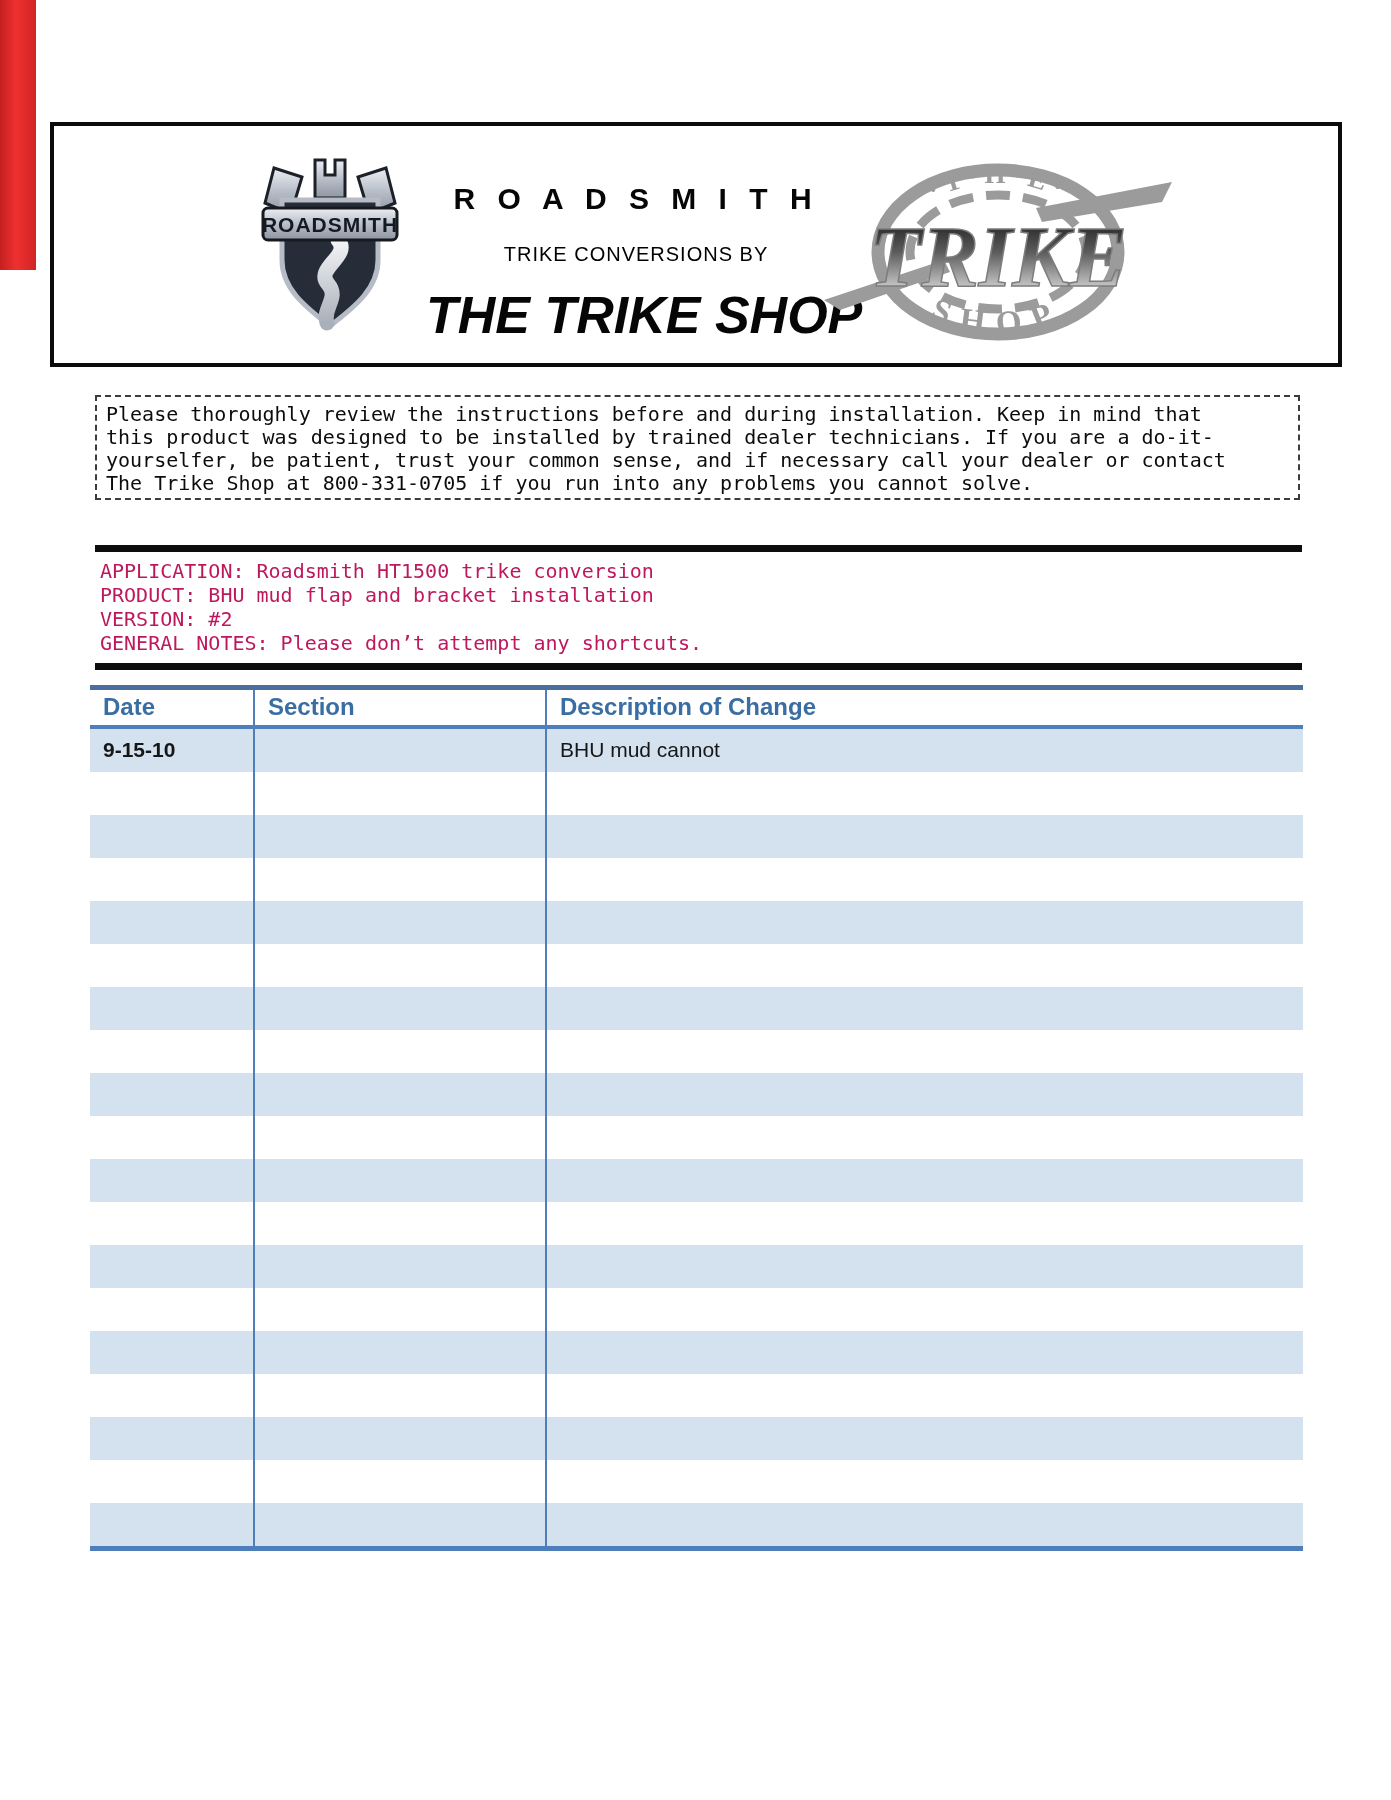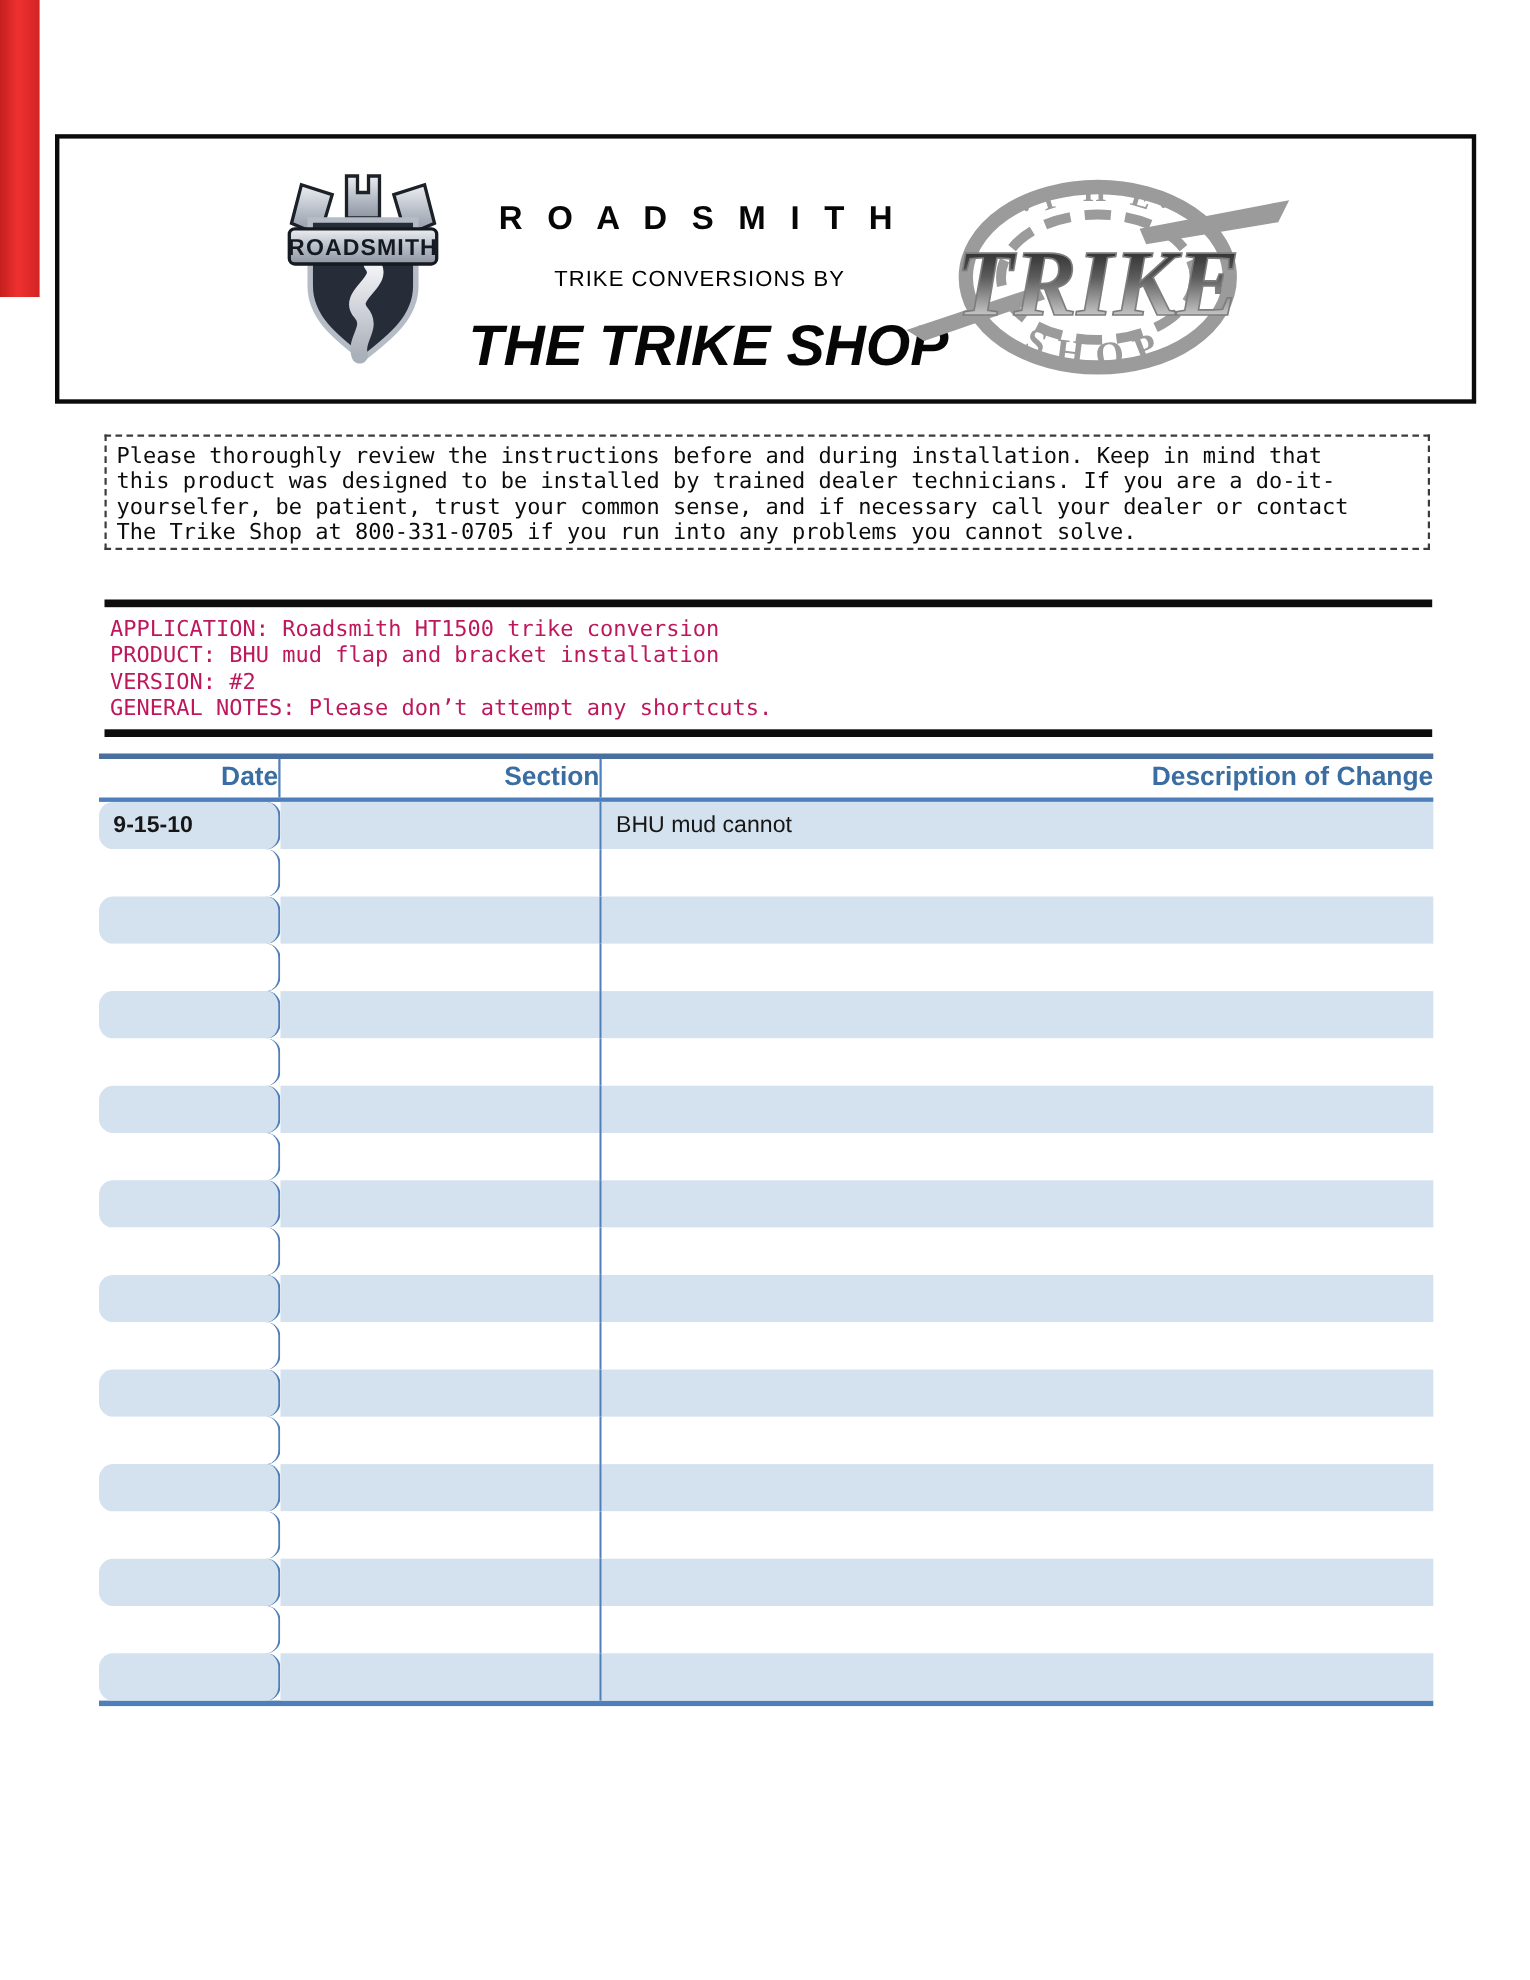--- a/index.html
+++ b/index.html
@@ -33,26 +33,26 @@
 
   
   .change-table{position:absolute;left:90px;top:685px;width:1213px;}
   .table-top-border{height:5px;background:#486f9d;}
   .table-bottom-border{height:5px;background:#4e7fba;}
   .thead{display:flex;background:#ffffff;border-bottom:4px solid #4e7fba;}
   .tcell{box-sizing:border-box;overflow:hidden;white-space:nowrap;}
   .c0{width:165px;border-right:2px solid #4e7fba;}
   .c1{width:292px;border-right:2px solid #4e7fba;}
   .c2{flex:1;}
-  .thead .tcell{padding:3px 0 4px 13px;font-size:24px;font-weight:bold;color:#3a6ea3;text-align:right;}
+  .thead .tcell{padding:3px 0 4px 13px;font-size:24px;font-weight:bold;color:#3a6ea3;}
   .trow{display:flex;height:43px;}
   .trow.blue .tcell{background:#d4e1ef;}
   .trow.white .tcell{background:#ffffff;}
   .trow .tcell{font-size:21px;color:#161616;padding:9px 0 0 13px;}
-  .trow .tcell.c0{font-weight:bold;border-radius:13px;}
+  .trow .tcell.c0{font-weight:bold;}
 </style>
 </head>
 <body>
 
 <div class="page">
 
   <div class="red-stripe"></div>
 
   <div class="header-box">
 

